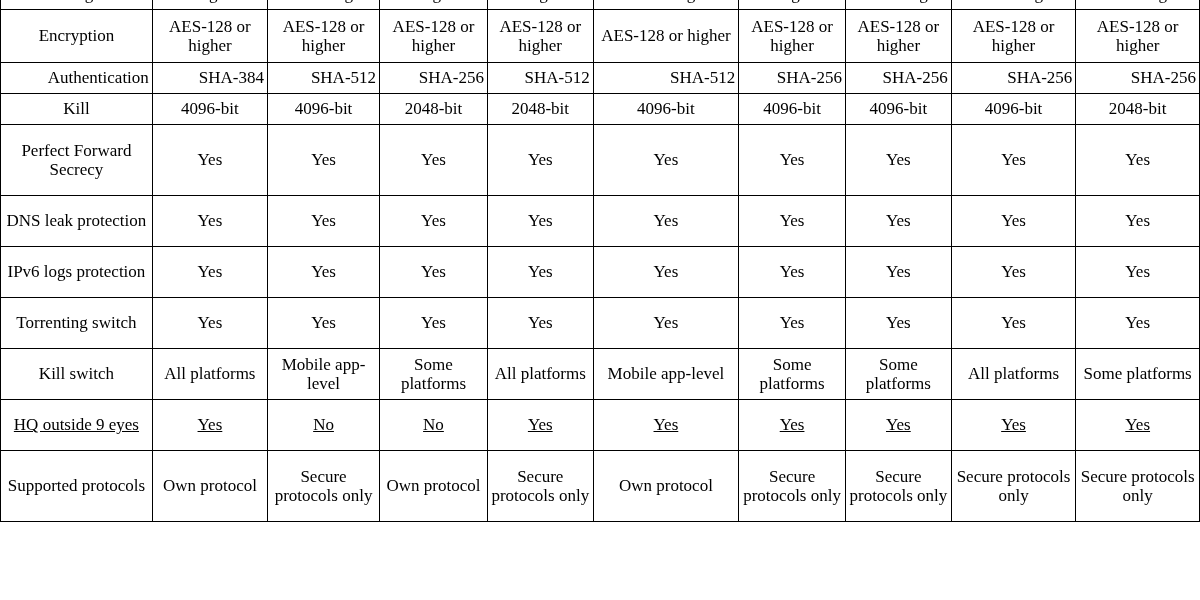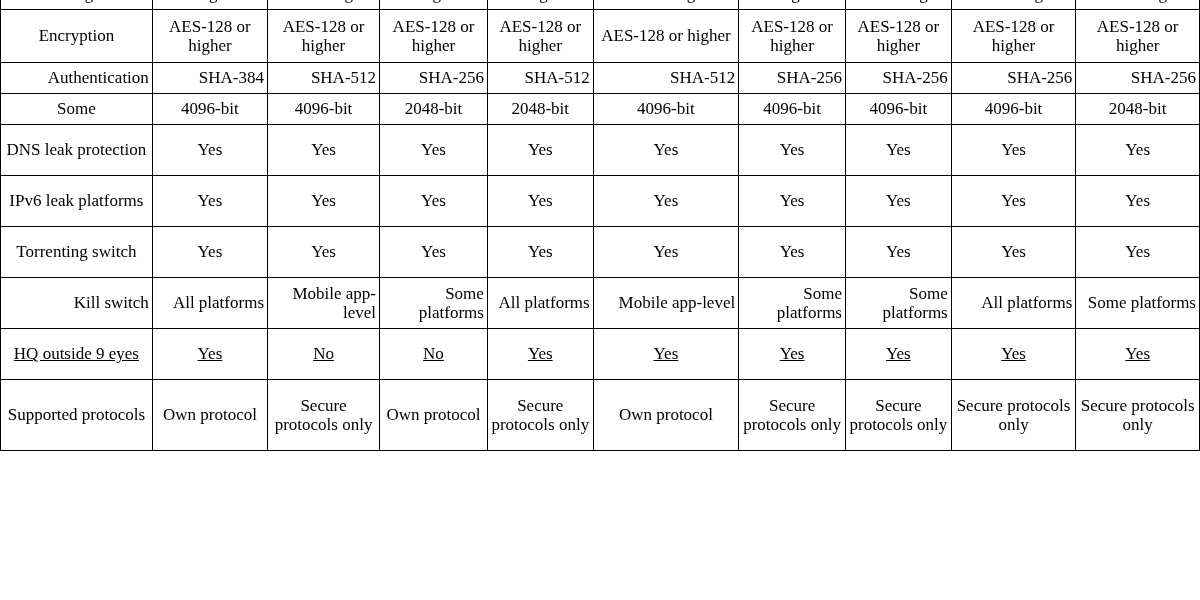--- a/index.html
+++ b/index.html
@@ -53,21 +53,21 @@
 
   tr.r-nologs td { height: 22px; }
   tr.r-encryption td { height: 44px; }
   tr.r-auth td { height: 22px; text-align: right; }
   tr.r-keys td { height: 22px; }
   tr.r-pfs td { height: 62px; }
   tr.r-dns td { height: 42px; }
   tr.r-ipv6 td { height: 42px; }
   tr.r-pdns td { height: 22px; }
   tr.r-torrent td { height: 42px; }
-  tr.r-kill td { height: 42px; text-align: right; }
+  tr.r-kill td { height: 42px; }
   tr.r-hq td { height: 42px; text-decoration: underline; }
   tr.r-obf td { height: 22px; }
   tr.r-proto td { height: 62px; }
 </style>
 </head>
 <body>
 
 <div class="sheet">
   <table class="cmp">
     <colgroup>
@@ -113,45 +113,57 @@
         <td>SHA-512</td>
         <td>SHA-256</td>
         <td>SHA-512</td>
         <td>SHA-512</td>
         <td>SHA-256</td>
         <td>SHA-256</td>
         <td>SHA-256</td>
         <td>SHA-256</td>
       </tr>
       <tr class="r-keys">
-        <td class="rowhead">Some</td>
+        <td class="rowhead">Kill</td>
         <td>4096-bit</td>
         <td>4096-bit</td>
         <td>2048-bit</td>
         <td>2048-bit</td>
         <td>4096-bit</td>
         <td>4096-bit</td>
         <td>4096-bit</td>
         <td>4096-bit</td>
         <td>2048-bit</td>
       </tr>
+      <tr class="r-pfs">
+        <td class="rowhead">Perfect Forward Secrecy</td>
+        <td>Yes</td>
+        <td>Yes</td>
+        <td>Yes</td>
+        <td>Yes</td>
+        <td>Yes</td>
+        <td>Yes</td>
+        <td>Yes</td>
+        <td>Yes</td>
+        <td>Yes</td>
+      </tr>
       <tr class="r-dns">
         <td class="rowhead">DNS leak protection</td>
         <td>Yes</td>
         <td>Yes</td>
         <td>Yes</td>
         <td>Yes</td>
         <td>Yes</td>
         <td>Yes</td>
         <td>Yes</td>
         <td>Yes</td>
         <td>Yes</td>
       </tr>
       <tr class="r-ipv6">
-        <td class="rowhead">IPv6 leak platforms</td>
+        <td class="rowhead">IPv6 logs protection</td>
         <td>Yes</td>
         <td>Yes</td>
         <td>Yes</td>
         <td>Yes</td>
         <td>Yes</td>
         <td>Yes</td>
         <td>Yes</td>
         <td>Yes</td>
         <td>Yes</td>
       </tr>

